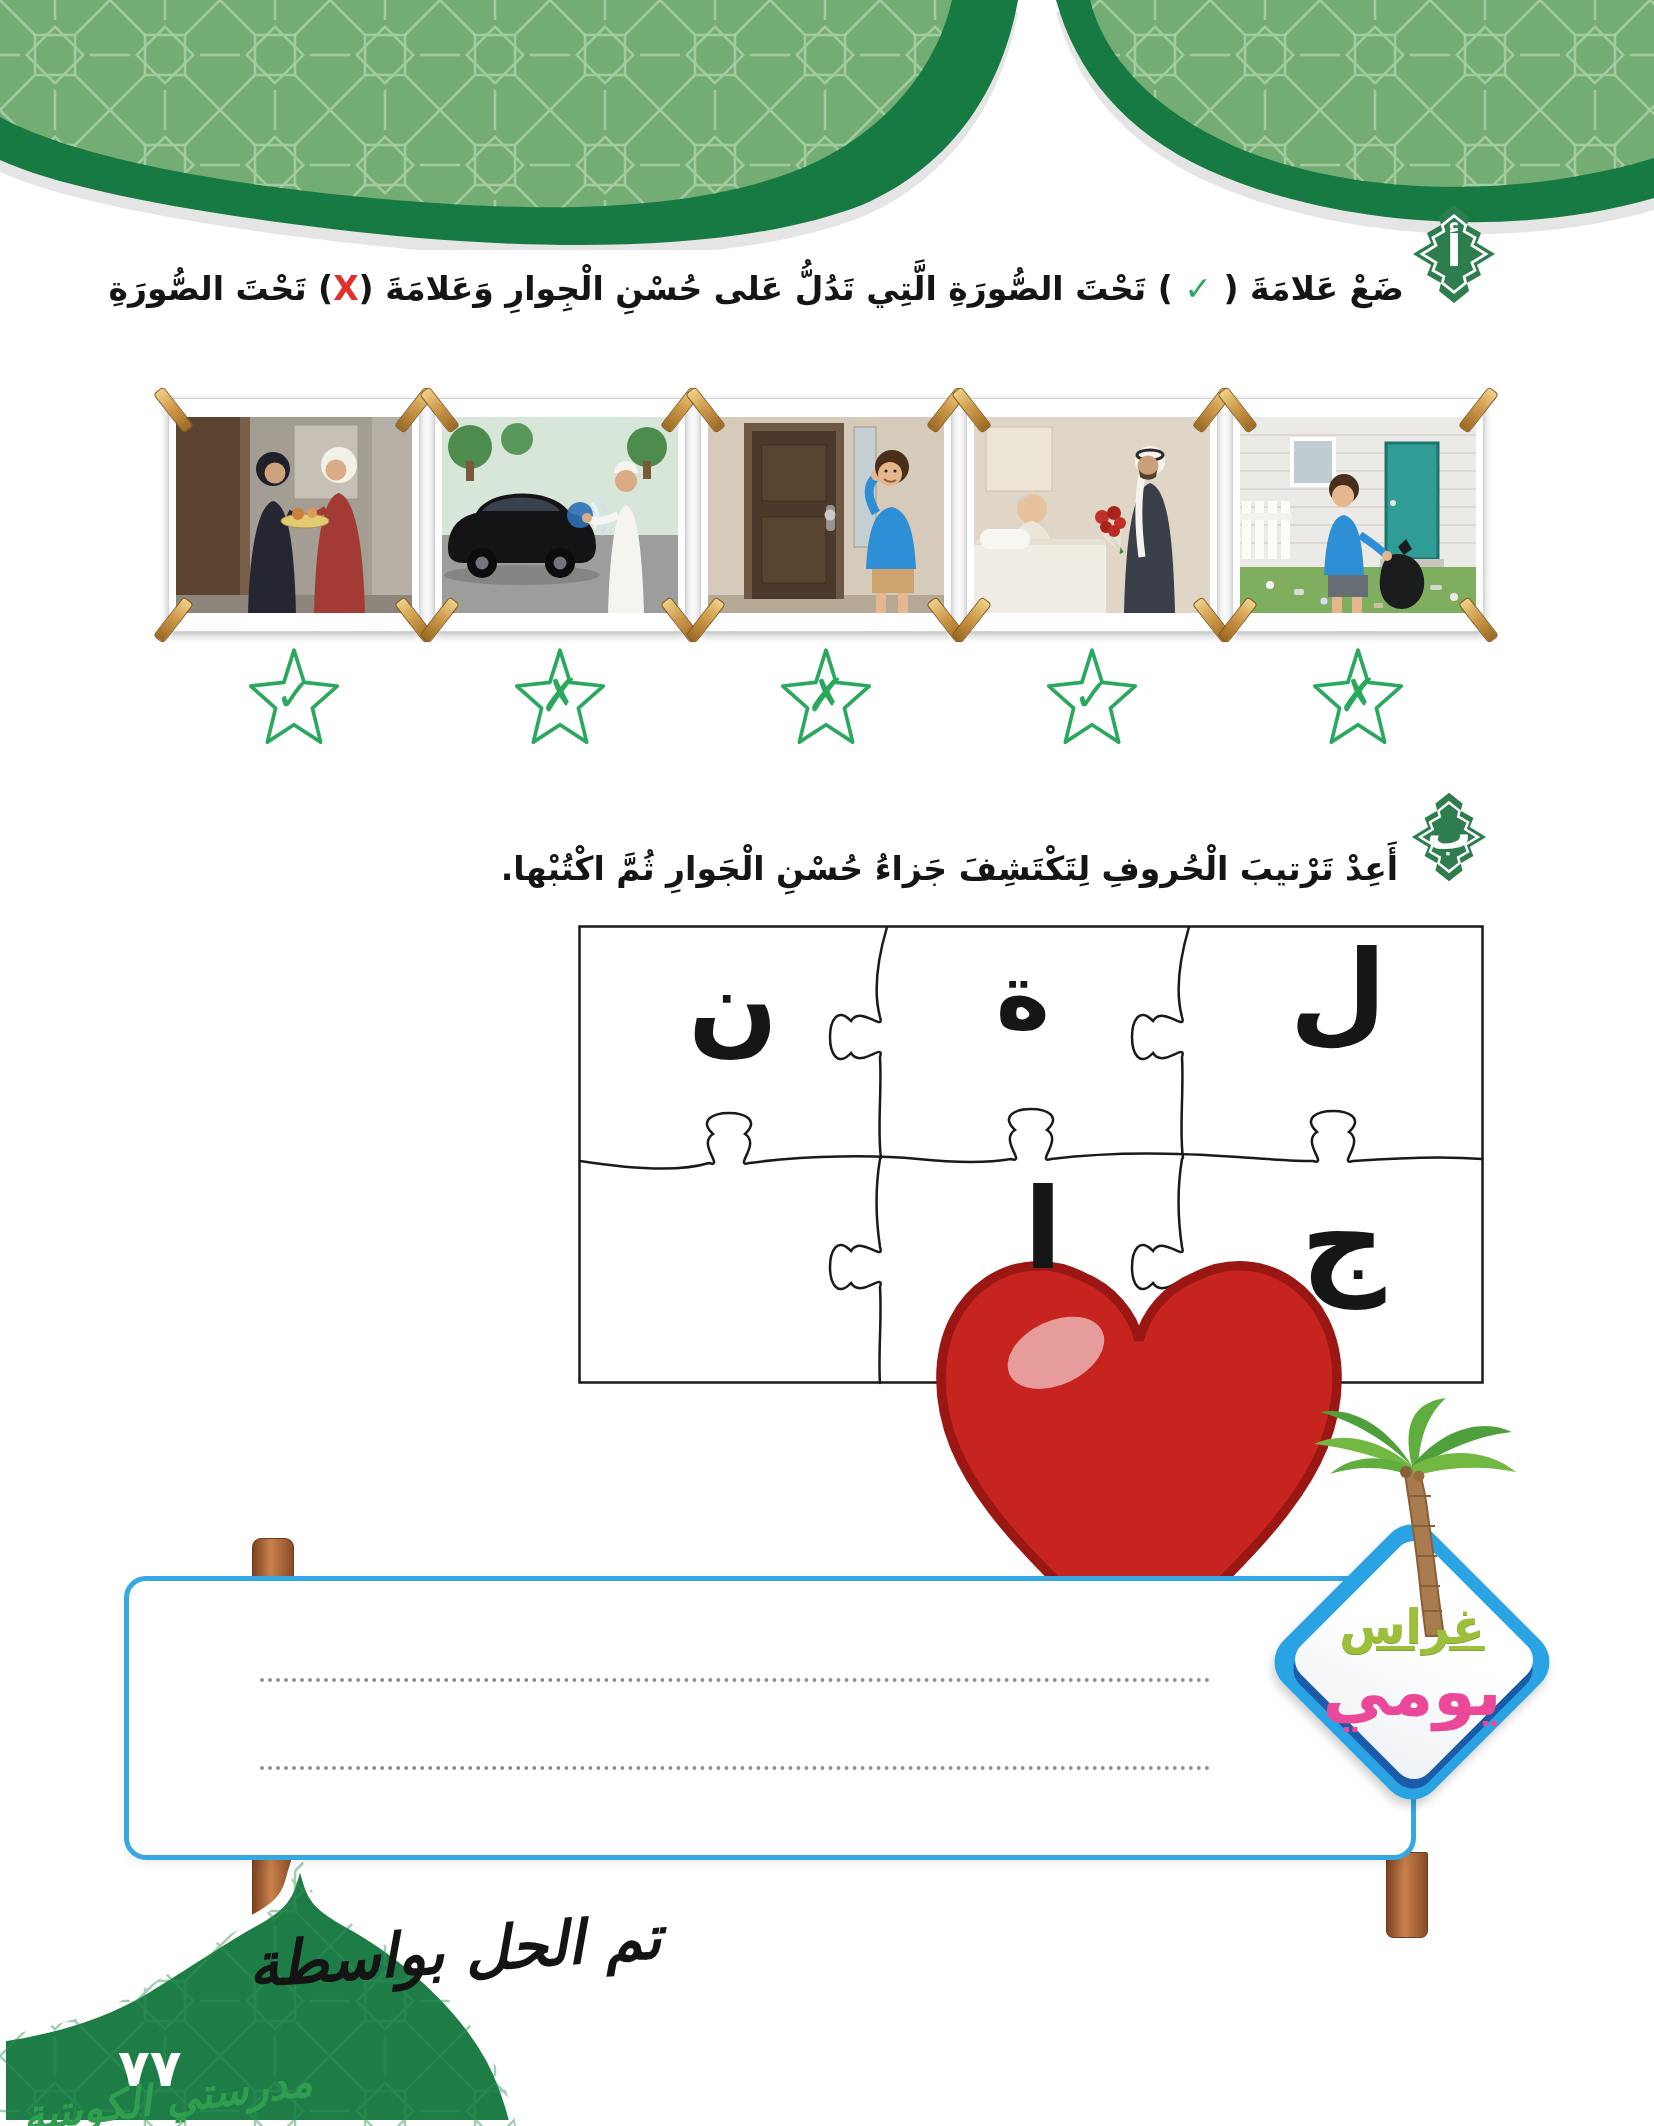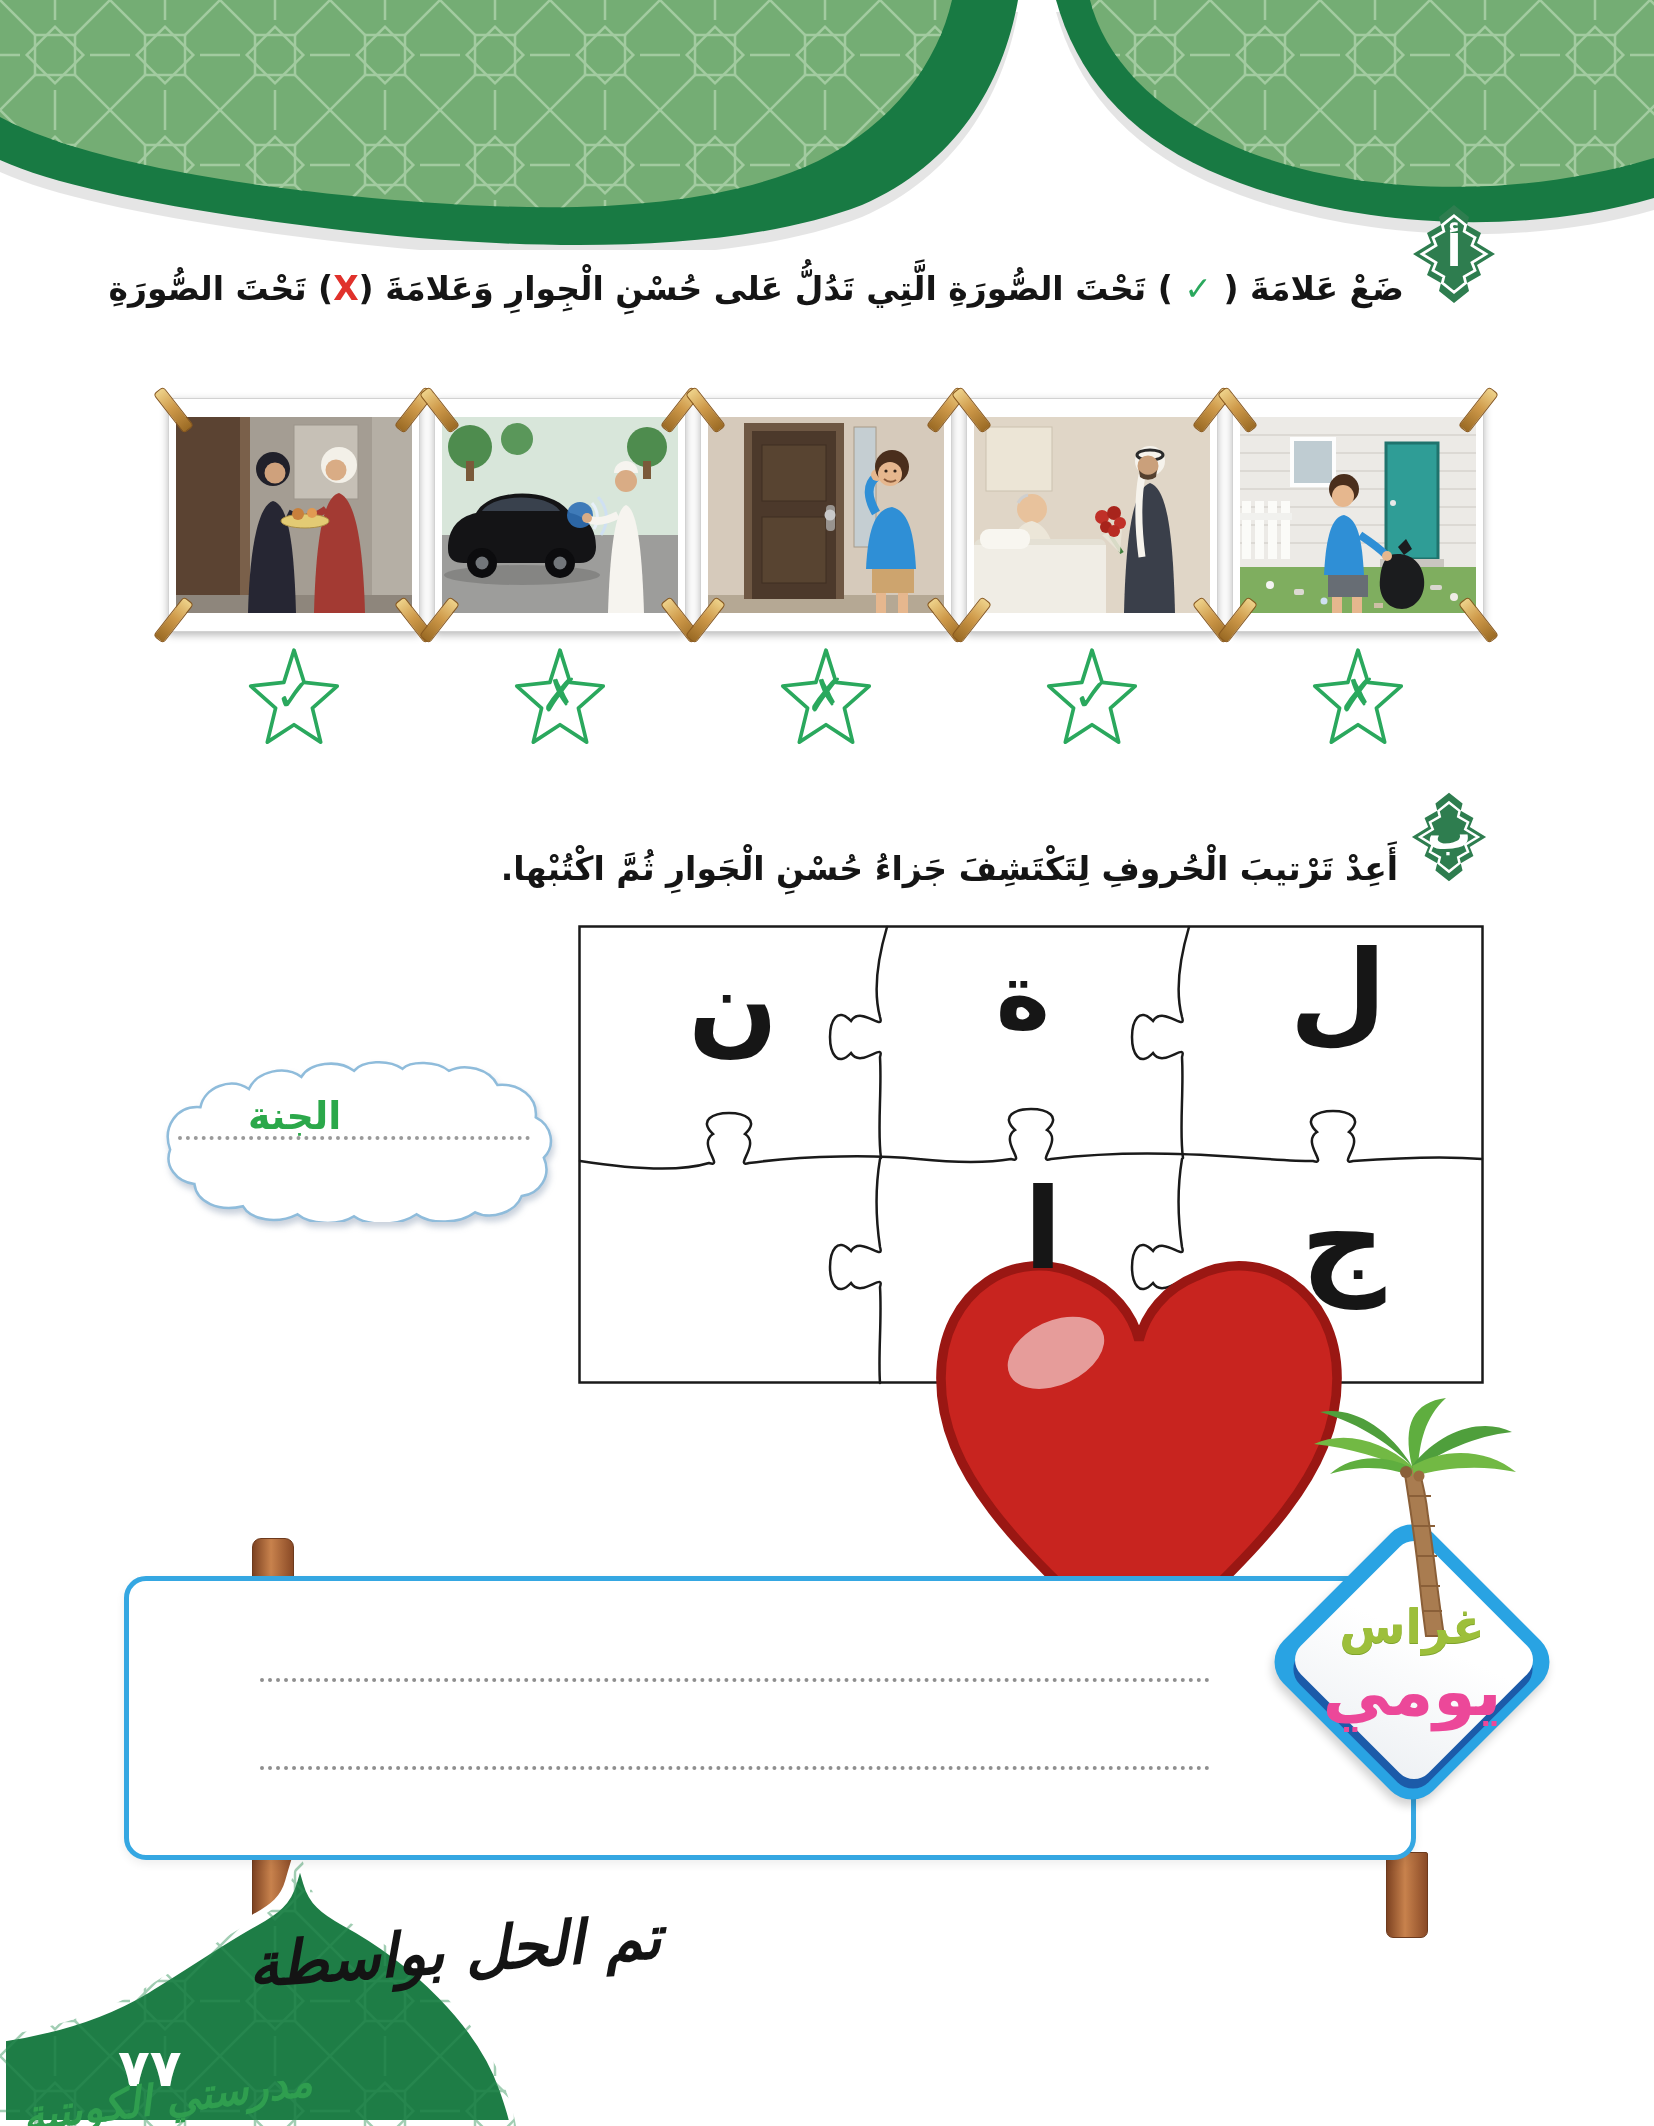--- a/index.html
+++ b/index.html
@@ -67,21 +67,21 @@
   
   .diamond{position:absolute;transform:rotate(45deg);}
   .d-outer{left:1306px;top:1556px;width:212px;height:212px;border-radius:30px;background:#29a3e3;z-index:4;
            box-shadow:3px 6px 10px rgba(0,0,0,.18);}
   .d-navy{left:1322px;top:1578px;width:182px;height:182px;border-radius:22px;background:#1c5ba9;z-index:5;}
   .d-white{left:1324px;top:1570px;width:180px;height:180px;border-radius:20px;
            background:linear-gradient(160deg,#ffffff 40%,#eef1f4);z-index:6;}
   .palm{position:absolute;left:1292px;top:1396px;width:240px;height:246px;z-index:7;}
   .garas-line{position:absolute;left:1310px;width:204px;text-align:center;font-weight:bold;
            line-height:1;z-index:8;direction:rtl;}
-  .garas-1{top:1602px;font-size:48px;color:#9dbf3b;text-shadow:0 1px 0 #7fa32c;}
+  .garas-1{top:1602px;font-size:48px;color:#9dbf3b;text-shadow:0 1px 0 #7fa32c;text-decoration:underline;}
   .garas-2{top:1658px;font-size:68px;color:#ec4899;}
 
   
   .footer-art{position:absolute;left:0;top:1836px;width:620px;height:290px;z-index:1;}
   .solved-by{position:absolute;left:248px;top:1916px;font-size:60px;font-weight:bold;font-style:italic;
       color:#141414;transform:rotate(-4deg);direction:rtl;white-space:nowrap;z-index:2;}
   .signature{position:absolute;left:22px;top:2074px;font-size:42px;font-weight:bold;font-style:italic;
       color:#2f9e4f;transform:rotate(-7deg);direction:rtl;white-space:nowrap;z-index:2;}
 </style>
 </head>
@@ -370,31 +370,20 @@
     <span class="pz-letter" style="left:385px;top:26px;width:120px;text-align:center;font-size:92px">ة</span>
     <span class="pz-letter" style="left:700px;top:10px;width:120px;text-align:center;font-size:112px">ل</span>
     <svg class="abs" style="left:108px;top:300px" width="76" height="72" viewBox="0 0 74 72">
       <path d="M37,68 C20,52 6,40 6,24 C6,10 18,3 28,8 C33,10 36,14 37,18 C38,14 41,10 46,8 C56,3 68,10 68,24 C68,40 54,52 37,68 Z" fill="#c8241f" stroke="#9a1713" stroke-width="1.5"></path>
       <ellipse cx="24" cy="20" rx="8" ry="5" fill="#ffffff" opacity=".55" transform="rotate(-25 24 20)"></ellipse>
     </svg>
     <span class="pz-letter" style="left:405px;top:248px;width:120px;text-align:center;font-size:112px">ا</span>
     <span class="pz-letter" style="left:705px;top:256px;width:120px;text-align:center;font-size:118px">ج</span>
   </div>
 
-  <div class="cloud">
-    <svg viewBox="0 0 400 165">
-      <path d="M14,96 C6,74 20,52 44,54 C48,34 74,24 92,36 C100,18 128,12 144,24 C152,10 180,6 196,18
-               C204,8 230,6 244,16 C252,8 278,8 290,18 C306,10 330,16 338,32 C360,30 378,44 376,64
-               C392,72 396,92 384,104 C392,122 380,140 362,142 C356,158 332,166 316,158
-               C300,170 272,170 258,160 C240,172 210,172 196,162 C180,172 152,170 140,160
-               C120,170 94,166 86,152 C62,158 40,148 38,130 C20,128 8,112 14,96 Z" fill="#ffffff" stroke="#8fbcdb" stroke-width="2.5"></path>
-    </svg>
-    <div class="answer-line"></div>
-    <span class="answer-text">الجنة</span>
-  </div>
 
   <div class="post top" style="left:252px"></div>
   <div class="post top" style="left:1386px"></div>
   <div class="post bottom" style="left:252px"></div>
   <div class="post bottom" style="left:1386px"></div>
   <div class="panel"></div>
   <div class="dotline" style="top:1678px"></div>
   <div class="dotline" style="top:1766px"></div>
 
   <div class="diamond d-outer"></div>

